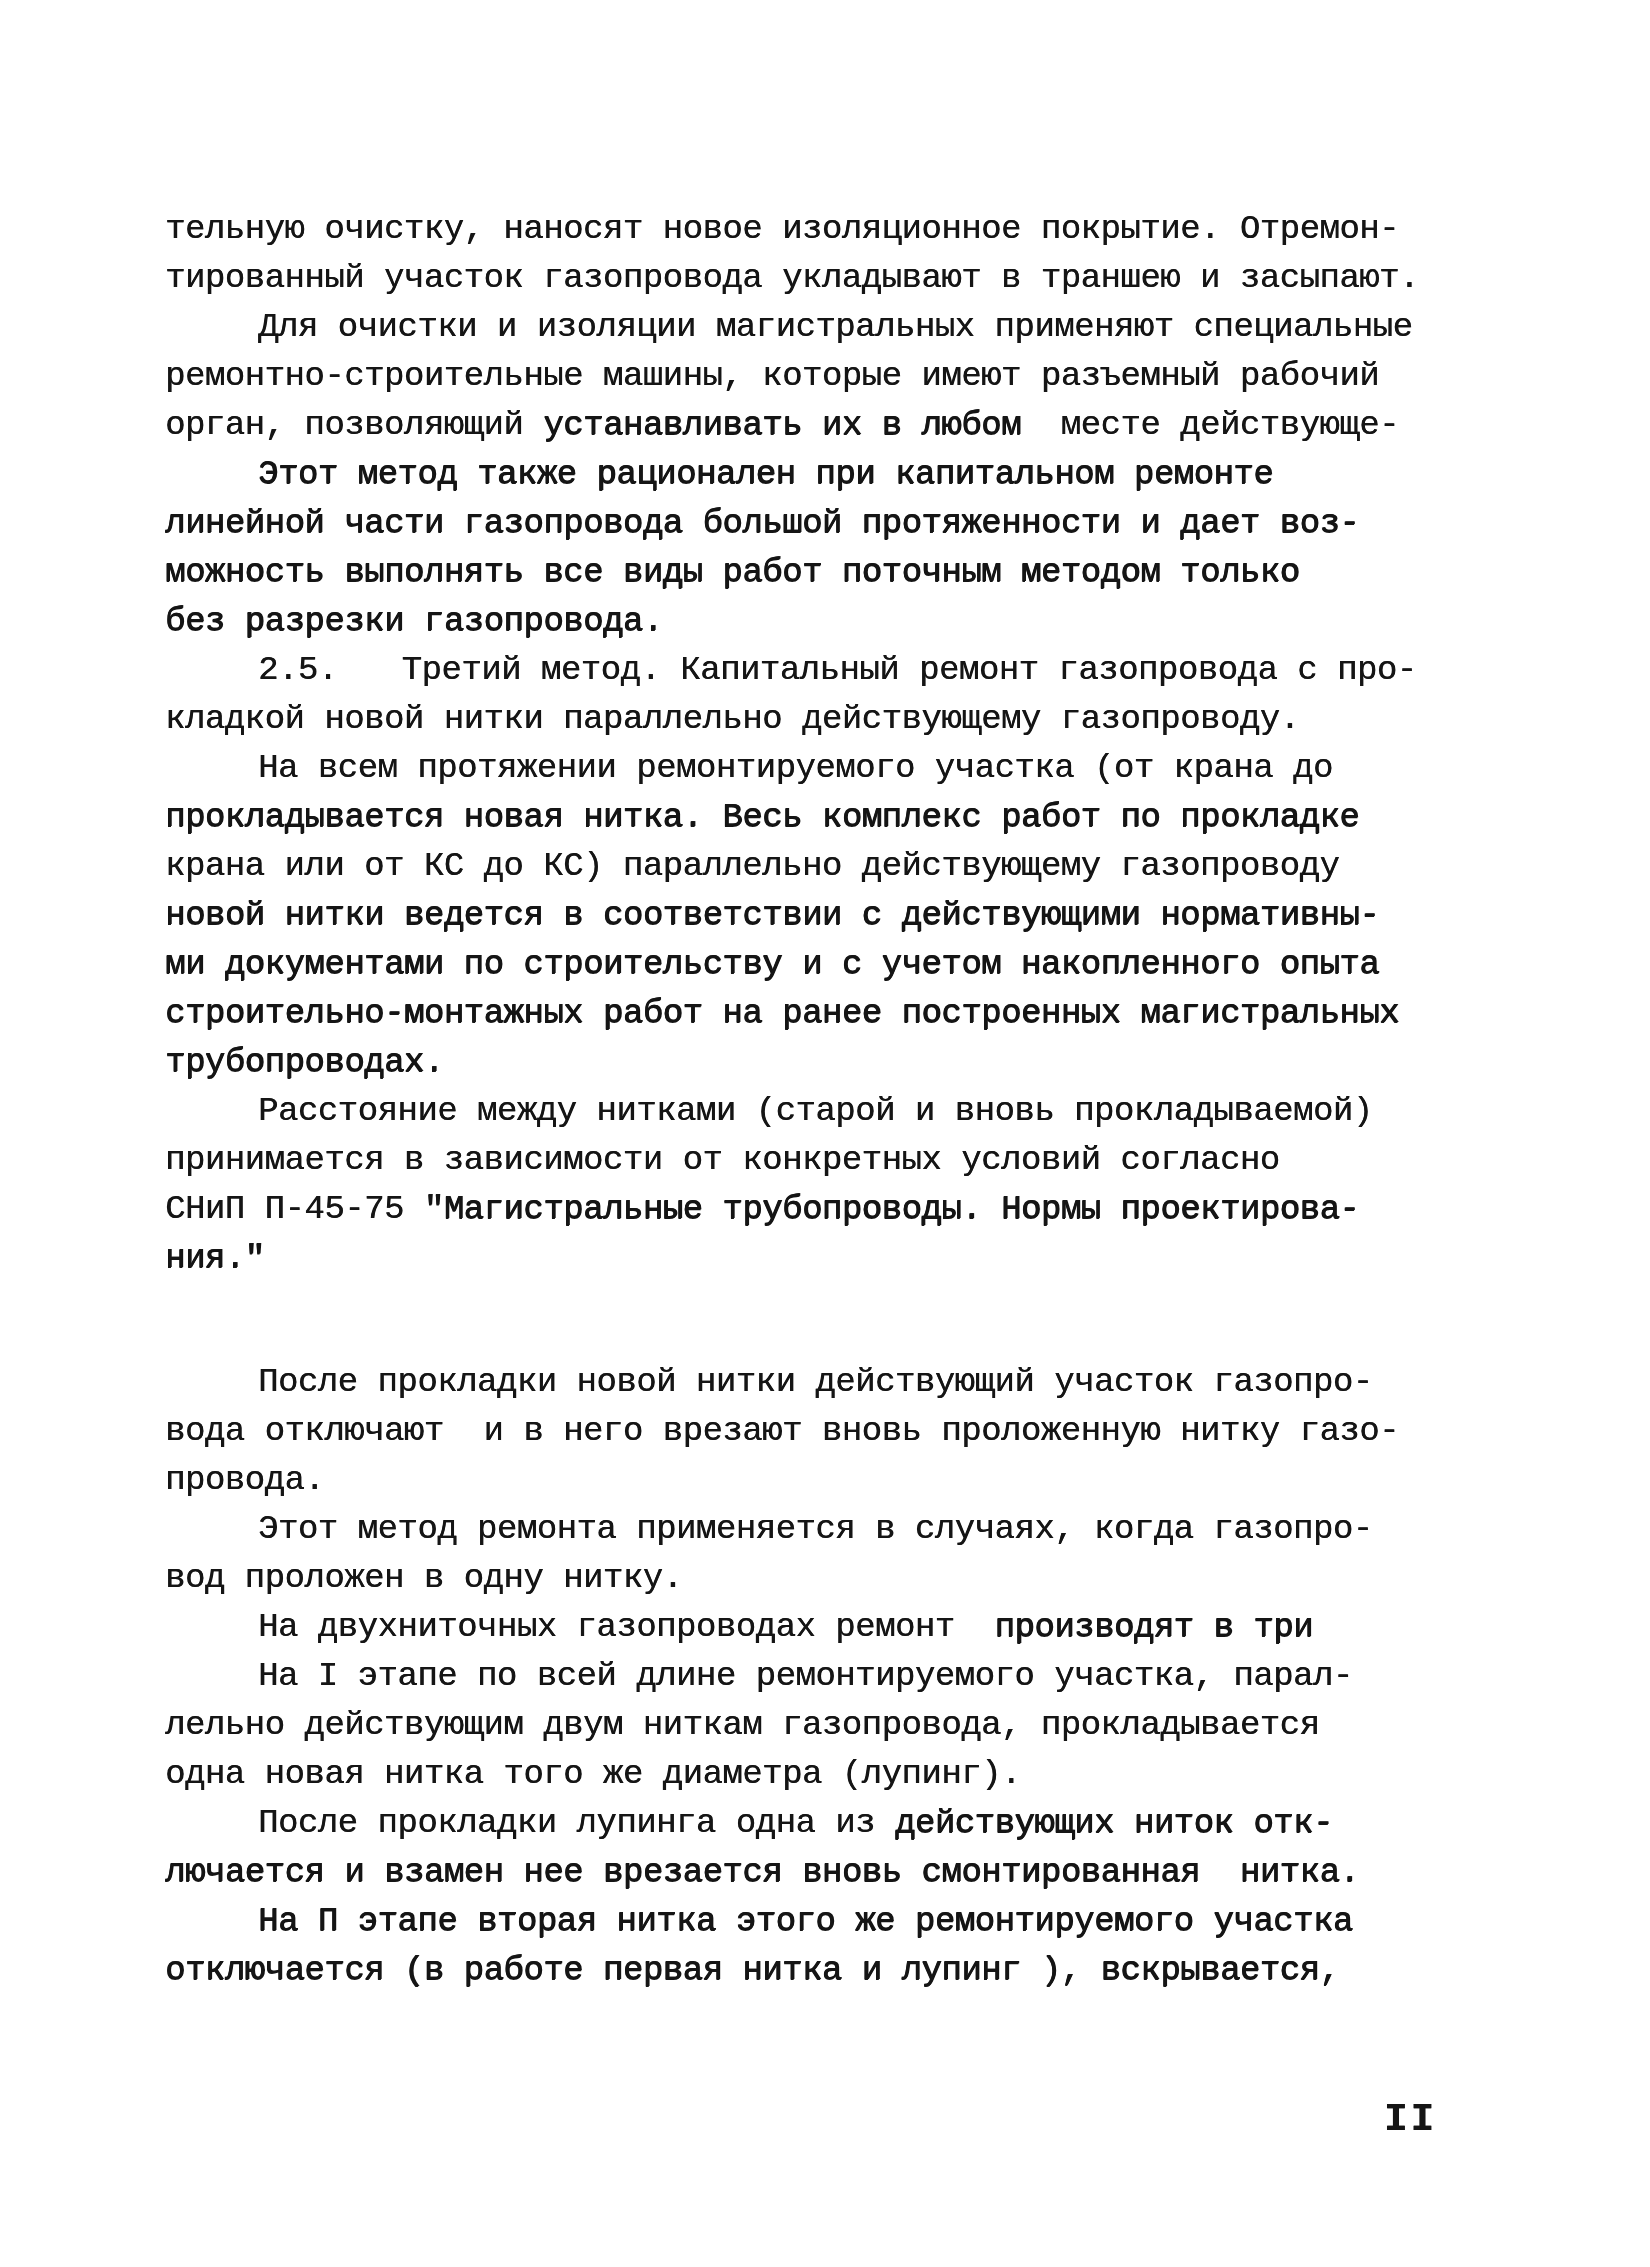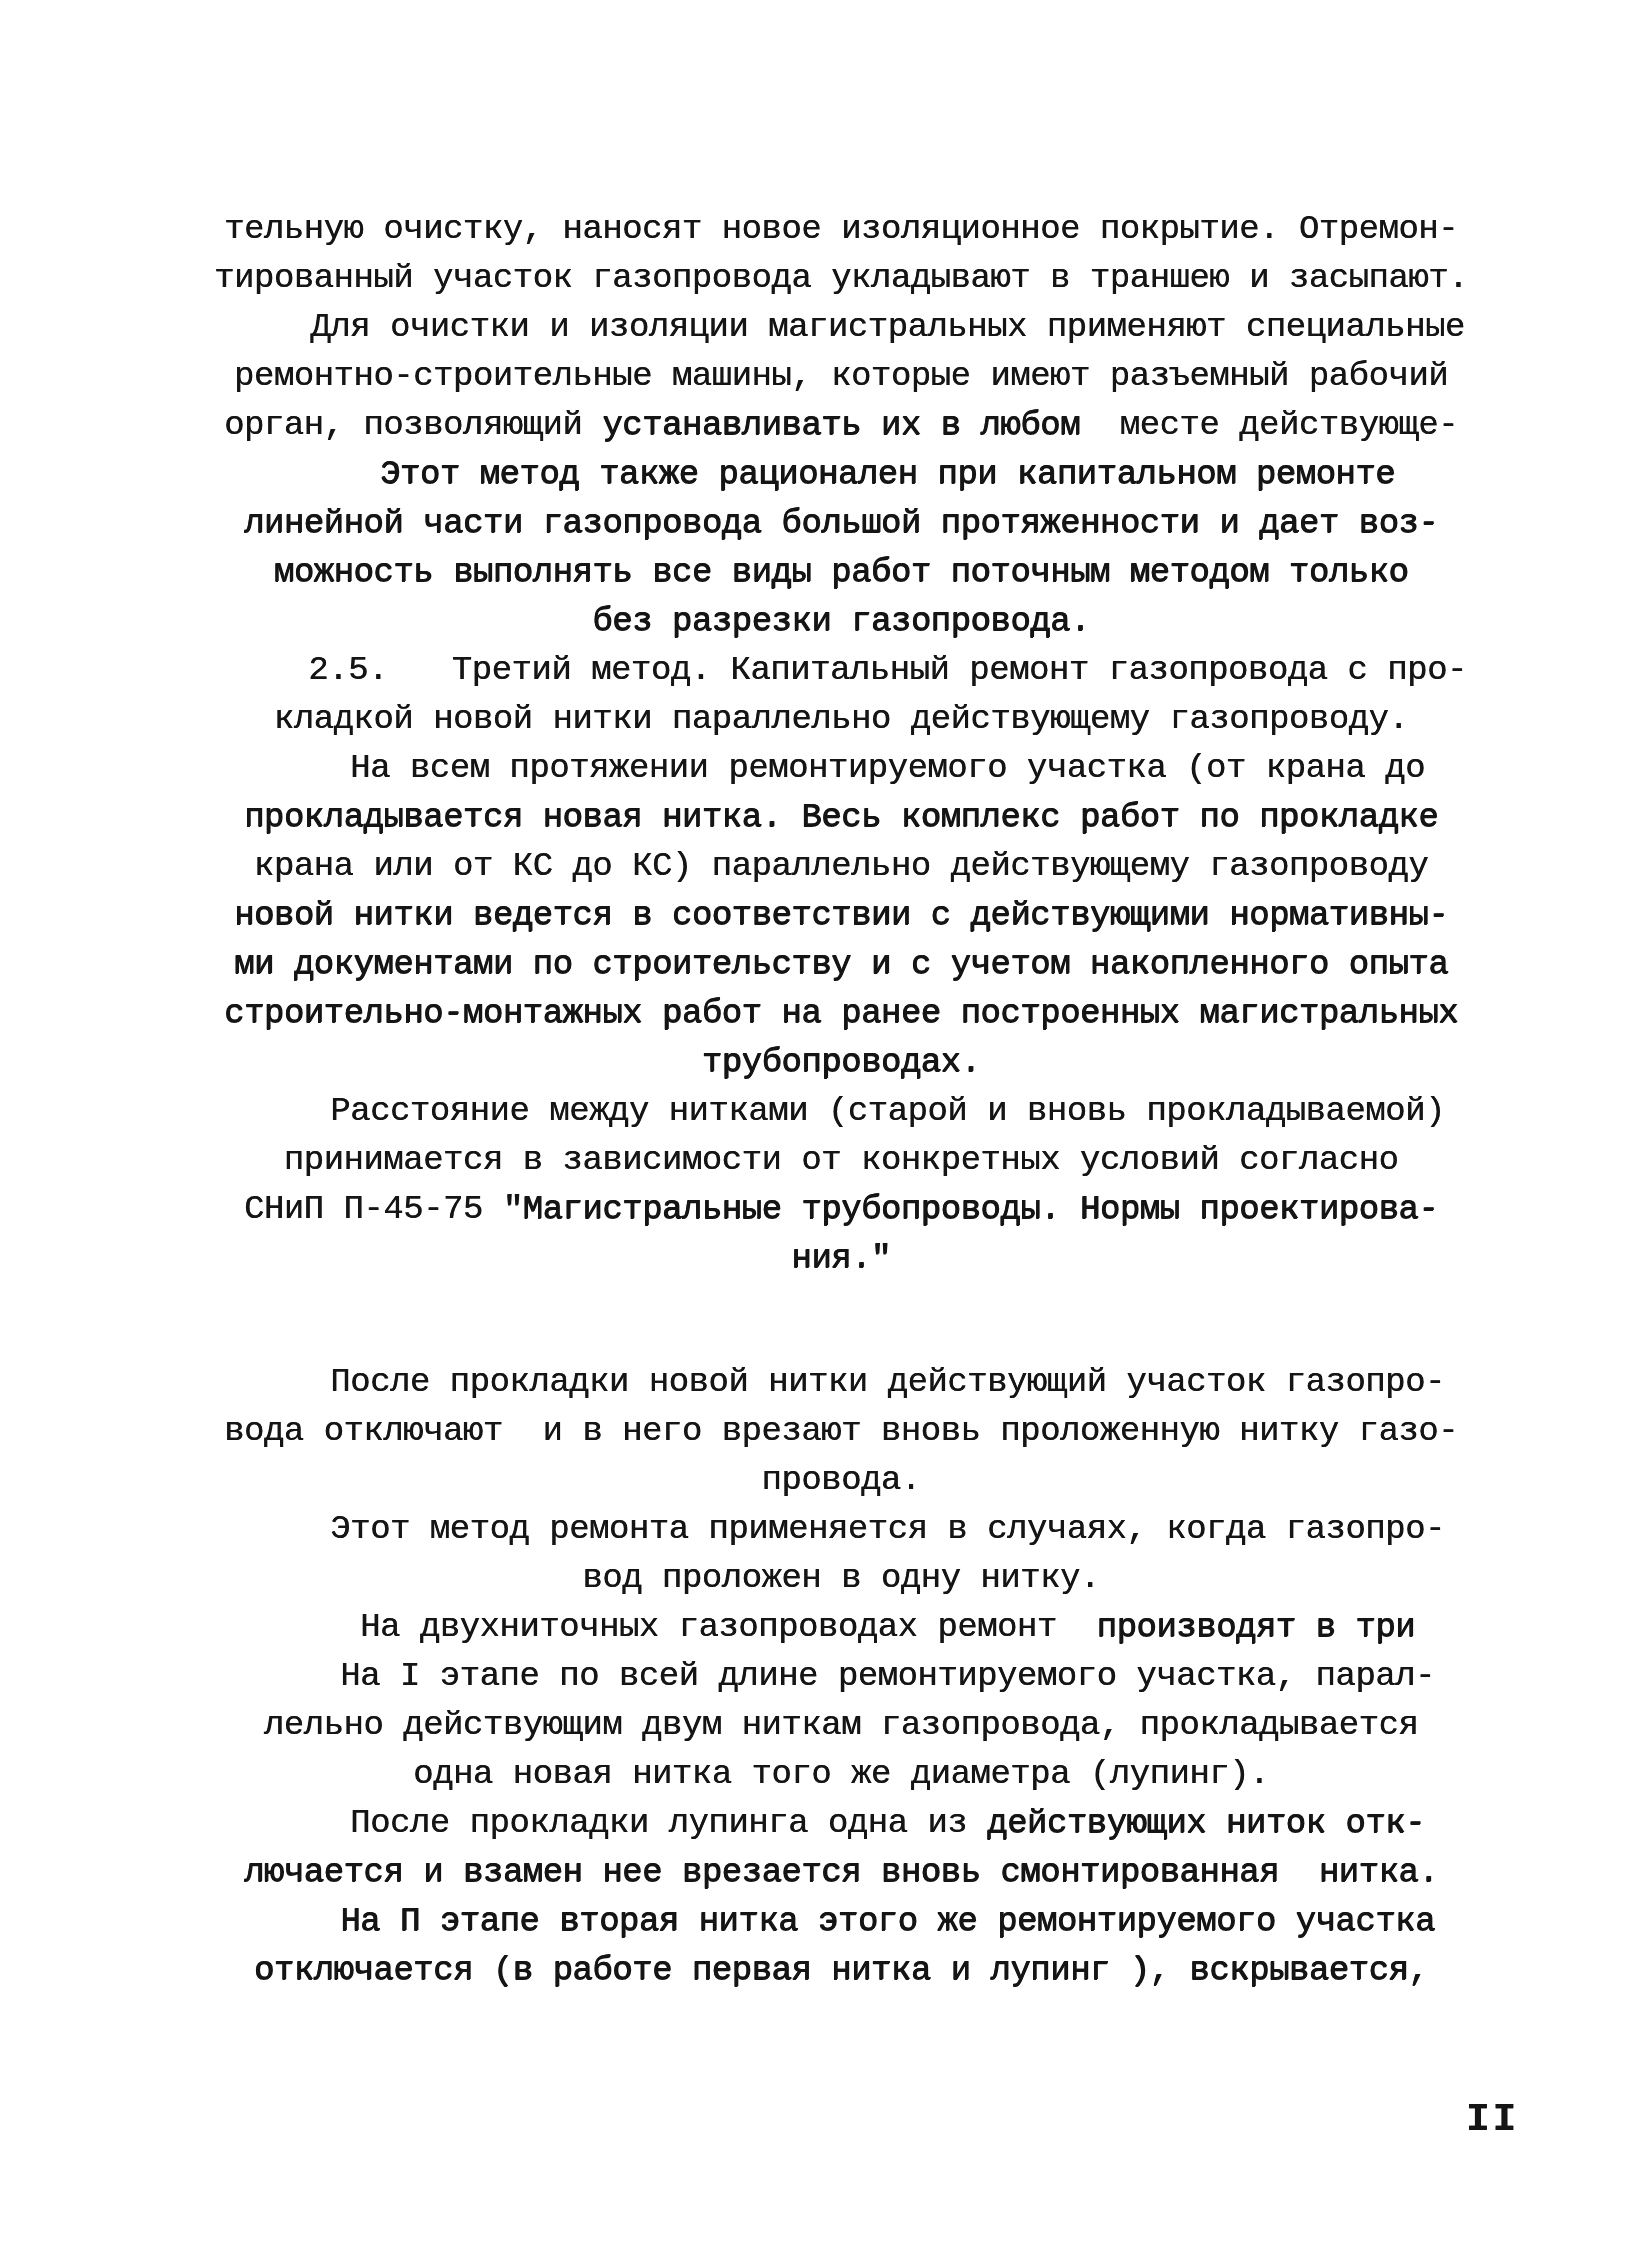--- a/index.html
+++ b/index.html
@@ -21,40 +21,39 @@
     top: 205px;
     left: 165px;
     width: 1352px;
     font-size: 34px;
     line-height: 49px;
     letter-spacing: -0.5px;
   }
   .line {
     white-space: pre;
     text-shadow: 0.4px 0 currentColor;
-    text-align: center;
   }
   .line.indent {
     padding-left: 93px;
   }
   .line.gap-before {
     margin-top: 75px;
   }
   .b {
     font-weight: normal;
     text-shadow: 0.8px 0 currentColor, 0 0.5px currentColor;
   }
   .u {
     text-decoration-thickness: 3px;
     text-underline-offset: 6.9px;
     margin-left: 44px;
   }
   .page-number {
     position: absolute;
-    left: 1466px;
+    left: 1384px;
     top: 2098px;
     font-size: 39px;
     font-weight: bold;
     letter-spacing: 3px;
     text-shadow: 0.6px 0 currentColor;
   }
 </style>
 </head>
 <body>
 

